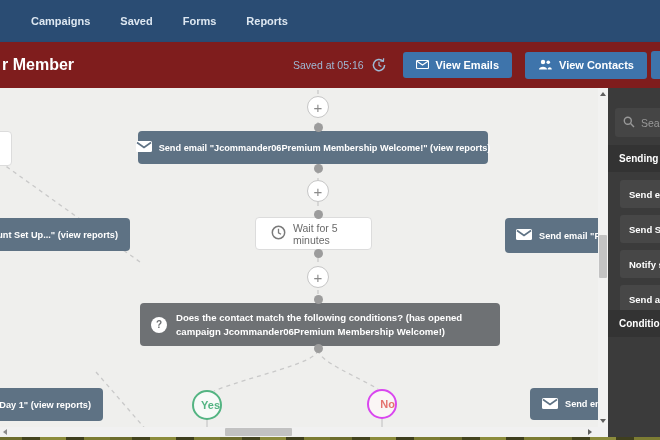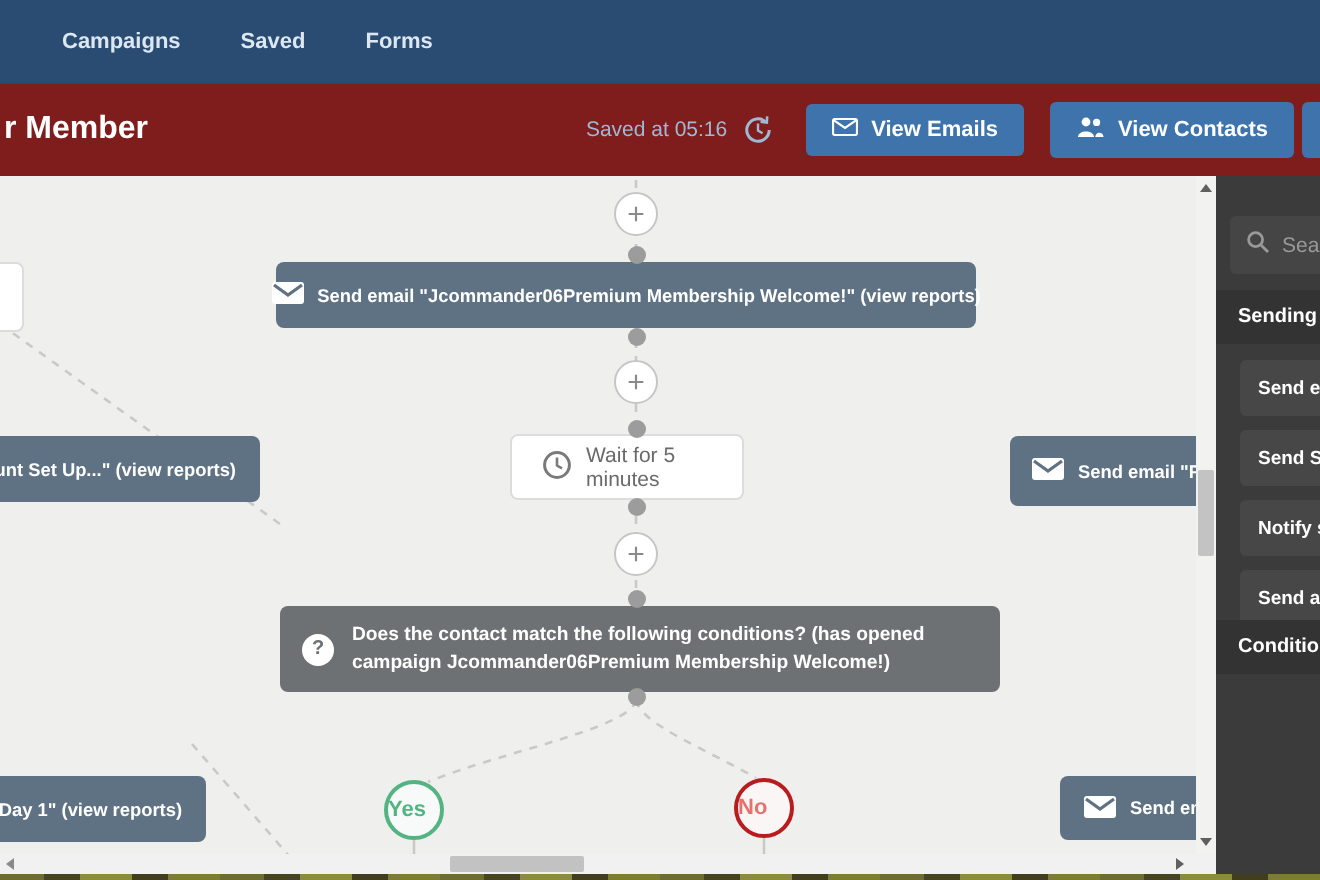--- a/index.html
+++ b/index.html
@@ -34,23 +34,23 @@
   .node-sliver-left { left:-30px; top:43px; width:42px; height:35px; }
   .node-left { left:-68px; top:130px; width:198px; height:33px; justify-content:flex-end; padding-right:12px; }
   .node-right { left:505px; top:130px; width:150px; height:35px; gap:7px; padding-left:11px; }
   .node-bl { left:-58px; top:300px; width:161px; height:33px; justify-content:flex-end; padding-right:12px; }
   .node-br { left:530px; top:300px; width:140px; height:32px; gap:7px; padding-left:12px; }
   .node-cond { left:140px; top:215px; width:360px; height:43px; background:#6e7174; color:#fff; font-size:9.6px; font-weight:bold; gap:9px; padding:0 8px 0 11px; }
   .cond-text { line-height:1.45; }
   .q-icon { min-width:16px; width:16px; height:16px; border-radius:50%; background:#fff; color:#6e7174; font-size:10px; font-weight:bold; display:flex; align-items:center; justify-content:center; }
   .plus-circle { position:absolute; z-index:4; width:22px; height:22px; border-radius:50%; background:#fff; border:1px solid #c6c6c6; color:#8a8a8a; font-size:15px; font-weight:400; display:flex; align-items:center; justify-content:center; cursor:pointer; line-height:1; }
   .dot { position:absolute; z-index:3; width:9px; height:9px; border-radius:50%; background:#9c9c9c; }
-  .branch-circle { position:absolute; z-index:3; width:30px; height:30px; border-radius:50%; background:#f7faf8; display:flex; align-items:center; justify-content:flex-start; font-size:11px; font-weight:bold; }
+  .branch-circle { position:absolute; z-index:3; width:30px; height:30px; border-radius:50%; background:#f7faf8; display:flex; align-items:center; justify-content:flex-end; font-size:11px; font-weight:bold; }
   .yes { left:192px; top:302px; border:2px solid #53b482; color:#53b482; }
-  .no  { left:367px; top:301px; border:2px solid #b91c1c; color:#e4726e; background:#faf6f5; }
+  .no  { left:367px; top:301px; border:2px solid #d946ef; color:#e4726e; background:#faf6f5; }
 
   
   .vscroll { position:absolute; left:598px; top:88px; width:10px; height:339px; background:#f2f2f1; z-index:5; }
   .vthumb { position:absolute; left:1px; top:147px; width:8px; height:43px; background:#c3c3c3; border-radius:1px; }
   .hscroll { position:absolute; left:0; top:427px; width:598px; height:10px; background:#f1f1f1; z-index:5; }
   .hthumb { position:absolute; left:225px; top:1px; width:67px; height:8px; background:#c2c2c2; border-radius:1px; }
   .corner { position:absolute; left:598px; top:427px; width:10px; height:10px; background:#f1f1f1; z-index:5; }
   .arr { position:absolute; width:0; height:0; }
   .arr-up    { left:2px; top:4px;  border-left:3px solid transparent; border-right:3px solid transparent; border-bottom:4px solid #5f5f5f; }
   .arr-down  { left:2px; top:331px; border-left:3px solid transparent; border-right:3px solid transparent; border-top:4px solid #5f5f5f; }
@@ -76,20 +76,23 @@
 
   <nav class="topnav">
     <div class="tab">
         <span>Campaigns</span>
       </div>
     <div class="tab">
         <span>Saved</span>
       </div>
     <div class="tab">
         <span>Forms</span>
+      </div>
+    <div class="tab">
+        <span>Reports</span>
       </div>
   </nav>
 
   <div class="titlebar">
     <div class="page-title">r Member</div>
     <div class="bar-right">
       <span class="saved">Saved at 05:16</span>
       <span class="hist">
         <svg width="16" height="16" viewBox="0 0 16 16">
             <path d="M13.6 8 a5.6 5.6 0 1 1 -1.7 -4" fill="none" stroke="#9fb9d4" stroke-width="1.5"></path>

